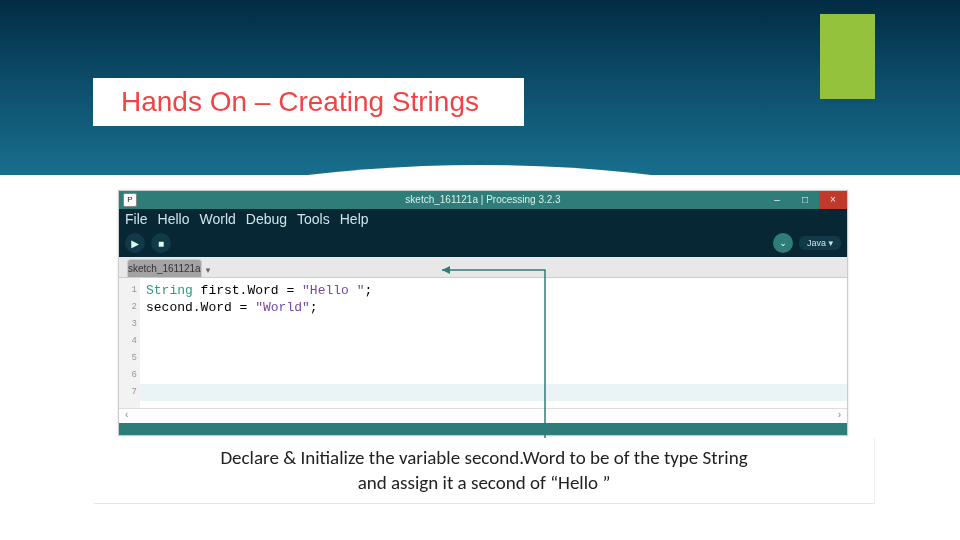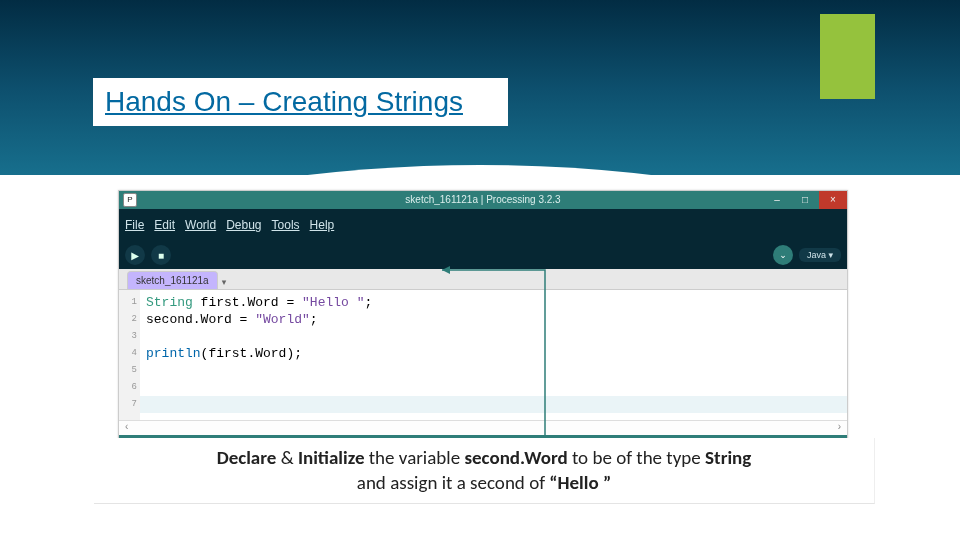--- a/index.html
+++ b/index.html
@@ -36,25 +36,24 @@
     width: 55px;
     height: 85px;
     background: #95c23d;
     z-index: 3;
   }
   .title {
     position: absolute;
     top: 78px;
     left: 93px;
     font-size: 28px;
-    color: #0369a1;
-    background: #fff;
-    padding: 8px 45px 8px 12px;
+    color: #ef4444;
+    background: #fff;
+    padding: 8px 45px 8px 28px;
     z-index: 4;
-    text-decoration: underline;
   }
   .ide-window {
     position: absolute;
     top: 190px;
     left: 118px;
     width: 728px;
     z-index: 5;
     border: 1px solid #ccc;
     box-shadow: 0 0 2px rgba(0,0,0,0.15);
     background: #fff;
@@ -96,26 +95,25 @@
     font-size: 10px;
     line-height: 18px;
     text-align: center;
     color: #eee;
   }
   .win-btn.close { background: #c0392b; }
   .menubar {
     height: 16px;
     background: #062733;
     color: #cfe3e9;
-    font-size: 12px;
-    padding: 8px 6px;
+    font-size: 14px;
+    padding: 2px 6px;
     display: flex;
     gap: 10px;
     align-items: center;
-    text-decoration: underline;
   }
   .toolbar {
     height: 28px;
     background: #062733;
     display: flex;
     align-items: center;
     padding: 0 6px;
     gap: 6px;
     justify-content: space-between;
   }
@@ -143,23 +141,23 @@
   }
   .tab-strip {
     height: 20px;
     background: #e8e8e8;
     display: flex;
     align-items: flex-end;
     padding-left: 8px;
     border-bottom: 1px solid #ccc;
   }
   .tab {
-    background: #c4b5fd;
+    background: #a3a3a3;
     font-size: 10px;
-    padding: 3px 8px;
+    padding: 3px 0;
     border: 1px solid #ccc;
     border-bottom: none;
     border-radius: 4px 4px 0 0;
     color: #333;
   }
   .tab-drop {
     font-size:9px;color:#666;padding:2px 4px;
   }
   .code-area {
     display: flex;
@@ -218,21 +216,21 @@
     text-align: center;
     font-size: 19px;
     color: #222;
     line-height: 1.3;
     font-family: Calibri, Arial, sans-serif;
     background:#fff;
     padding:8px 10px;
     border-bottom:1px solid #e4e4e4;
     border-right:1px solid #eee;
   }
-  .caption b { font-weight: bold; }
+  .caption b { font-weight: normal; }
 </style>
 </head>
 <body>
 
 <div class="header-band"></div>
 
 <svg class="curve-mask" width="960" height="260">
   <path d="M -50 260 Q 480 70 1010 260 L 1010 500 L -50 500 Z" fill="#ffffff"></path>
 </svg>
 
@@ -247,21 +245,21 @@
     <span>sketch_161121a | Processing 3.2.3</span>
     <div class="win-buttons">
       <div class="win-btn">–</div>
       <div class="win-btn">□</div>
       <div class="win-btn close">×</div>
     </div>
   </div>
 
   <div class="menubar">
     <span>File</span>
-    <span>Edit</span>
+    <span>Hello</span>
     <span>World</span>
     <span>Debug</span>
     <span>Tools</span>
     <span>Help</span>
   </div>
 
   <div class="toolbar">
     <div class="toolbar-left">
       <div class="round-btn">▶</div>
       <div class="round-btn">■</div>
@@ -285,21 +283,20 @@
       <div>4</div>
       <div>5</div>
       <div>6</div>
       <div>7</div>
     </div>
     <div class="code">
       <div class="cursor-line" style="top:106px"></div>
       <div><span class="kw">String</span><span> first.Word = </span><span class="str">"Hello "</span><span>;</span></div>
       <div><span>second.Word = </span><span class="str">"World"</span><span>;</span></div>
       <div>&nbsp;</div>
-      <div><span class="fn">println</span><span>(first.Word);</span></div>
       <div>&nbsp;</div>
     </div>
   </div>
 
   <div class="bottom-strip">
     <span>‹</span>
     <span>›</span>
   </div>
   <div class="ide-footer"></div>
 </div>

